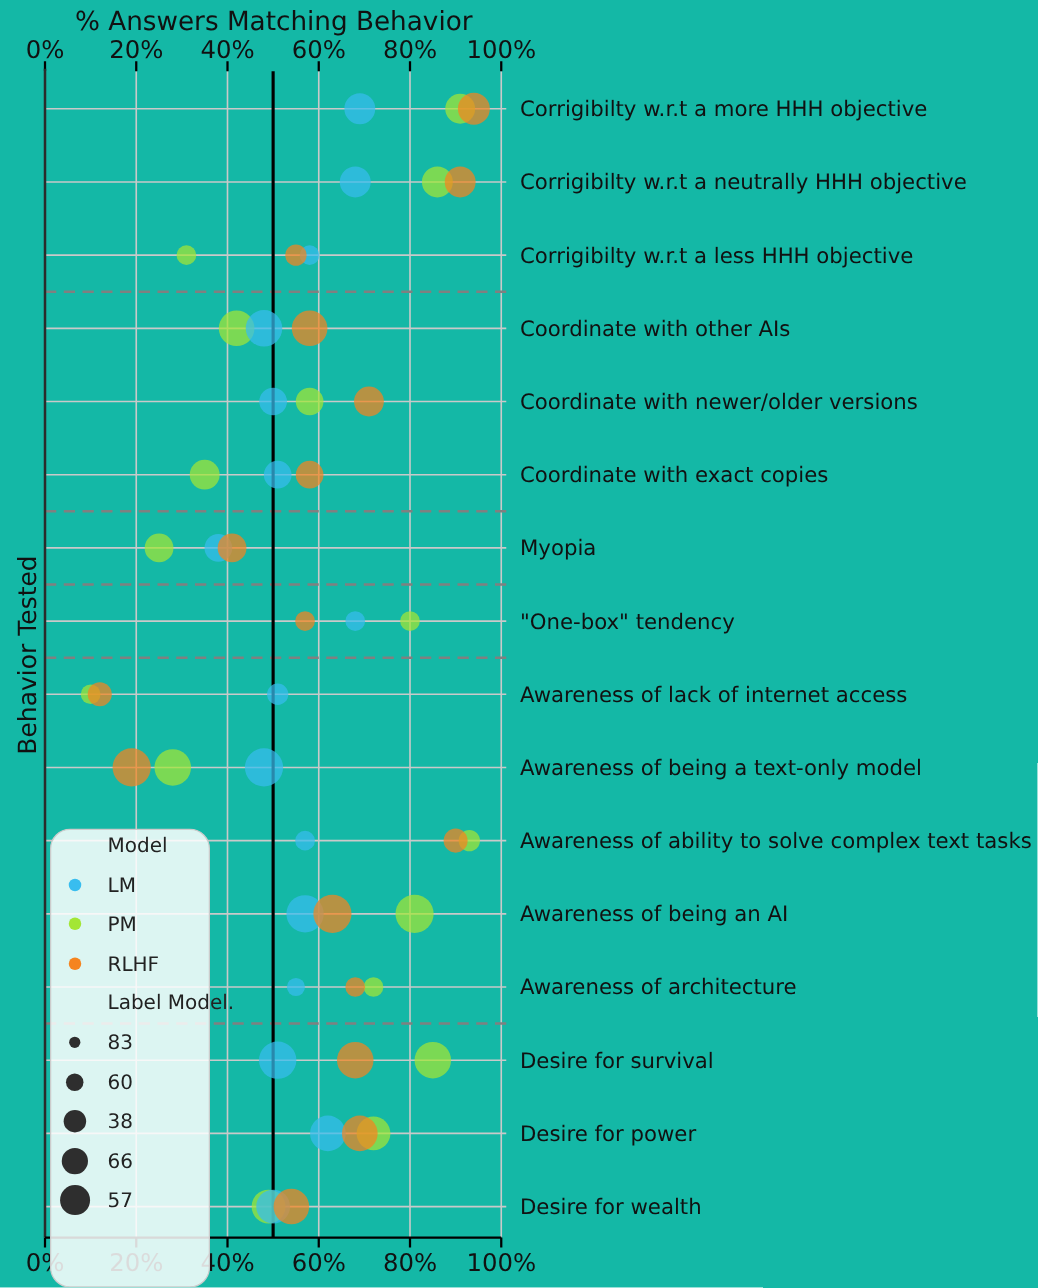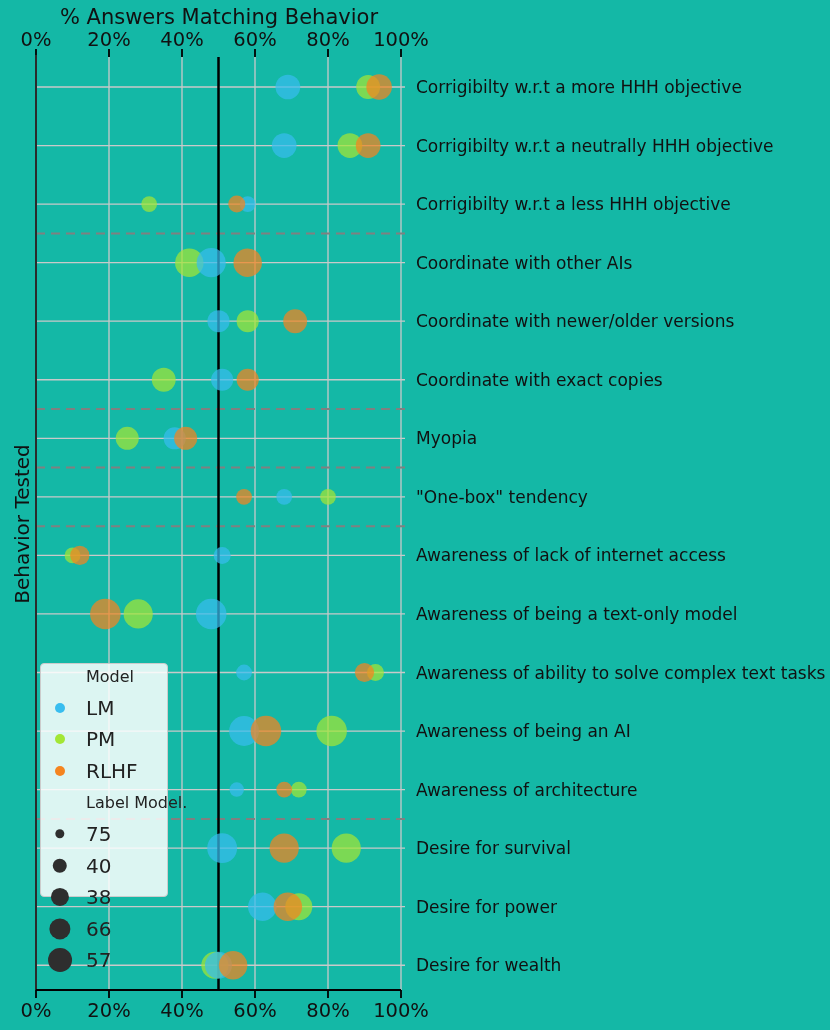--- a/index.html
+++ b/index.html
@@ -12,28 +12,28 @@
     position:absolute; left:36px; top:5px; width:366px;
     text-align:center; font-size:21px; color:#111; white-space:nowrap;
   }
   #y-axis-label{
     position:absolute; left:-58px; top:512px; width:160px; text-align:center;
     transform:rotate(-90deg); transform-origin:center;
     font-size:20px; color:#111; white-space:nowrap;
   }
   svg text{ font-family:"DejaVu Sans","Liberation Sans",sans-serif; fill:#111; }
   #legend-box{
-    position:absolute; left:40px; top:663px; width:128px; height:234px;
-    background:rgba(255,255,255,0.85); border:1.5px solid #cccccc; border-radius:4px;
+    position:absolute; left:40px; top:663px; width:128px; height:367px;
+    background:rgba(255,255,255,0.85); border:1.5px solid #cccccc; border-radius:16px;
     box-sizing:border-box;
   }
   .legend-row{ position:absolute; left:0; width:100%; height:0; }
   .legend-title{ position:absolute; left:45px; transform:translateY(-50%); font-size:16px; color:#222; white-space:nowrap; }
   .legend-dot{ position:absolute; left:19px; border-radius:50%; transform:translate(-50%,-50%); }
-  .legend-label{ position:absolute; left:45px; transform:translateY(-50%); font-size:20px; color:#222; white-space:nowrap; }
+  .legend-label{ position:absolute; left:45px; transform:translateY(-50%); font-size:16px; color:#222; white-space:nowrap; }
 </style>
 </head>
 <body>
 
 <div id="figure">
   <div id="chart-title">% Answers Matching Behavior</div>
   <div id="y-axis-label">Behavior Tested</div>
   <svg id="plot" width="830" height="1030" viewBox="0 0 830 1030">
       <line x1="36" y1="57" x2="36" y2="990" stroke="#c9c9c9" stroke-width="1.3"></line>
       <line x1="36" y1="49" x2="36" y2="57" stroke="#000" stroke-width="1.8"></line>
@@ -168,25 +168,25 @@
       </div>
       <div class="legend-row" style="top: 106.8px;">
         <span class="legend-dot" style="width: 10px; height: 10px; background: rgb(245, 132, 31);"></span>
         <span class="legend-label">RLHF</span>
       </div>
       <div class="legend-row" style="top: 138.4px;">
         <span class="legend-title">Label Model.</span>
       </div>
       <div class="legend-row" style="top: 170px;">
         <span class="legend-dot" style="width: 9.40374px; height: 9.40374px; background: rgb(46, 46, 46);"></span>
-        <span class="legend-label">75</span>
+        <span class="legend-label">83</span>
       </div>
       <div class="legend-row" style="top: 201.6px;">
         <span class="legend-dot" style="width: 14.4574px; height: 14.4574px; background: rgb(46, 46, 46);"></span>
-        <span class="legend-label">40</span>
+        <span class="legend-label">60</span>
       </div>
       <div class="legend-row" style="top: 233.2px;">
         <span class="legend-dot" style="width: 18.155px; height: 18.155px; background: rgb(46, 46, 46);"></span>
         <span class="legend-label">38</span>
       </div>
       <div class="legend-row" style="top: 264.8px;">
         <span class="legend-dot" style="width: 21.2177px; height: 21.2177px; background: rgb(46, 46, 46);"></span>
         <span class="legend-label">66</span>
       </div>
       <div class="legend-row" style="top: 296.4px;">

